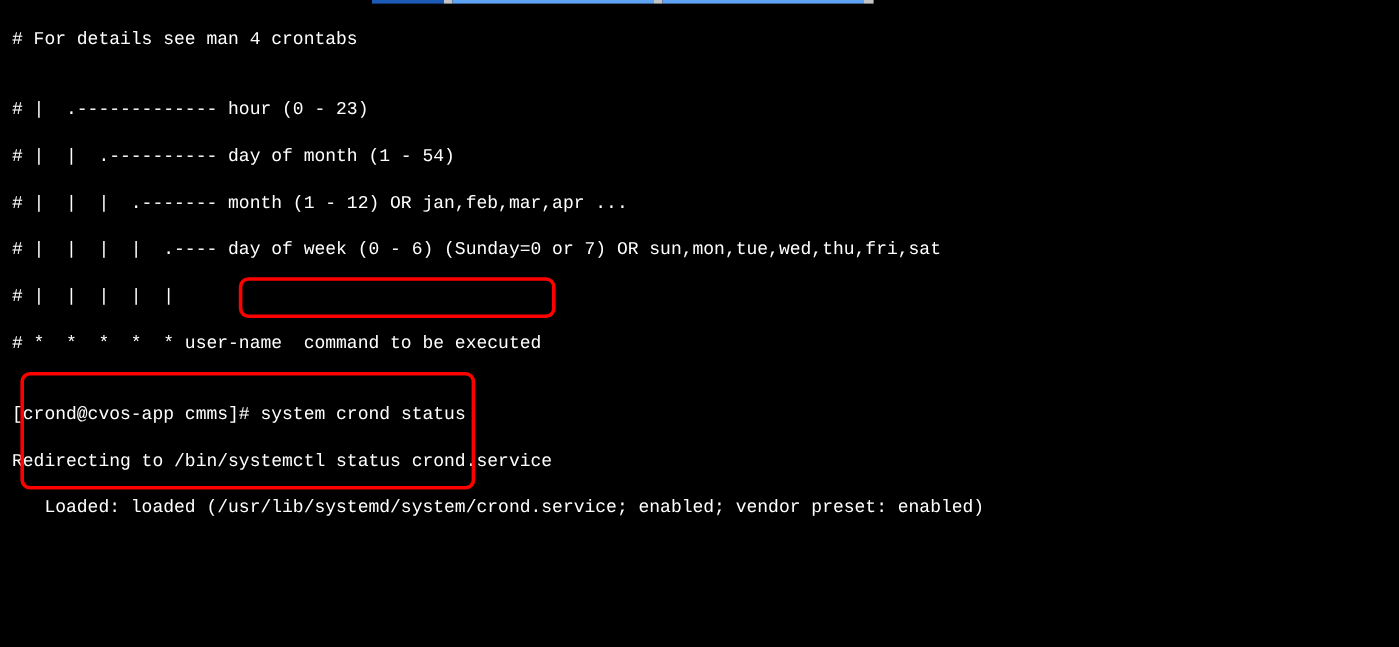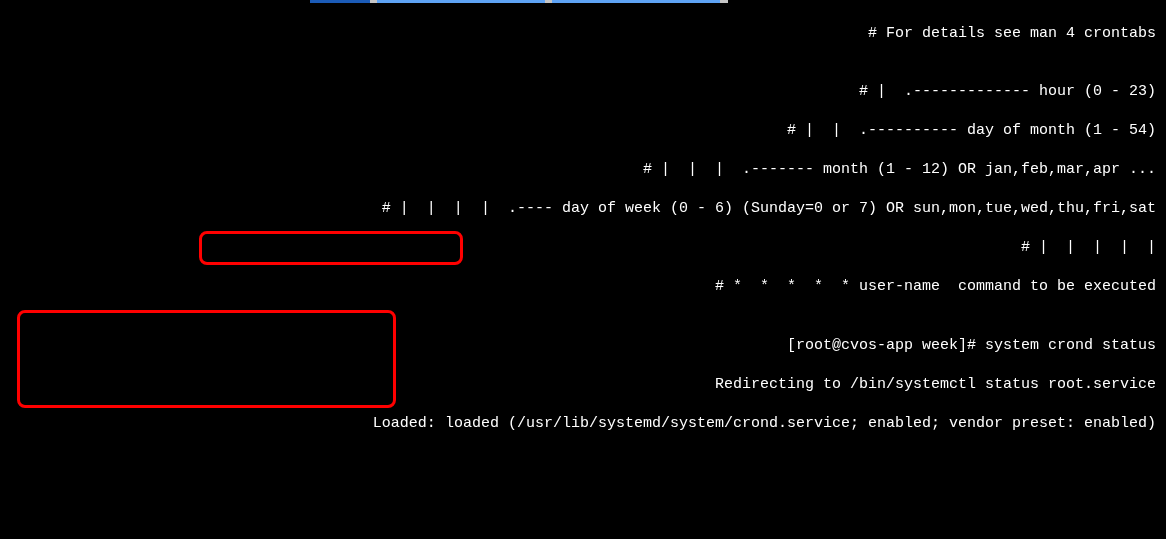--- a/index.html
+++ b/index.html
@@ -13,21 +13,20 @@
       overflow: hidden;
       width: 1166px;
       height: 539px;
     }
     .terminal {
       padding: 4px 10px;
       white-space: pre;
     }
     .line {
       white-space: pre;
-      text-align: right;
     }
     .green-dot {
       color: #00ff00;
       display: inline-block;
     }
     .red-box-cmd {
       position: absolute;
       border: 3px solid #ff0000;
       border-radius: 8px;
       pointer-events: none;
@@ -78,22 +77,22 @@
 <div class="terminal">
 <div class="line"># For details see man 4 crontabs</div>
 <div class="line"></div>
 <div class="line"># |  .------------- hour (0 - 23)</div>
 <div class="line"># |  |  .---------- day of month (1 - 54)</div>
 <div class="line"># |  |  |  .------- month (1 - 12) OR jan,feb,mar,apr ...</div>
 <div class="line"># |  |  |  |  .---- day of week (0 - 6) (Sunday=0 or 7) OR sun,mon,tue,wed,thu,fri,sat</div>
 <div class="line"># |  |  |  |  |</div>
 <div class="line"># *  *  *  *  * user-name  command to be executed</div>
 <div class="line"></div>
-<div class="line"><span>[root@cvos-app week]# </span><span>system crond status</span></div>
-<div class="line">Redirecting to /bin/systemctl status root.service</div>
+<div class="line"><span>[crond@cvos-app cmms]# </span><span>system crond status</span></div>
+<div class="line">Redirecting to /bin/systemctl status crond.service</div>
 <div class="line">   Loaded: loaded (/usr/lib/systemd/system/crond.service; enabled; vendor preset: enabled)</div>
 
 
 
 
 <div class="line"></div>
 
 
 
 

